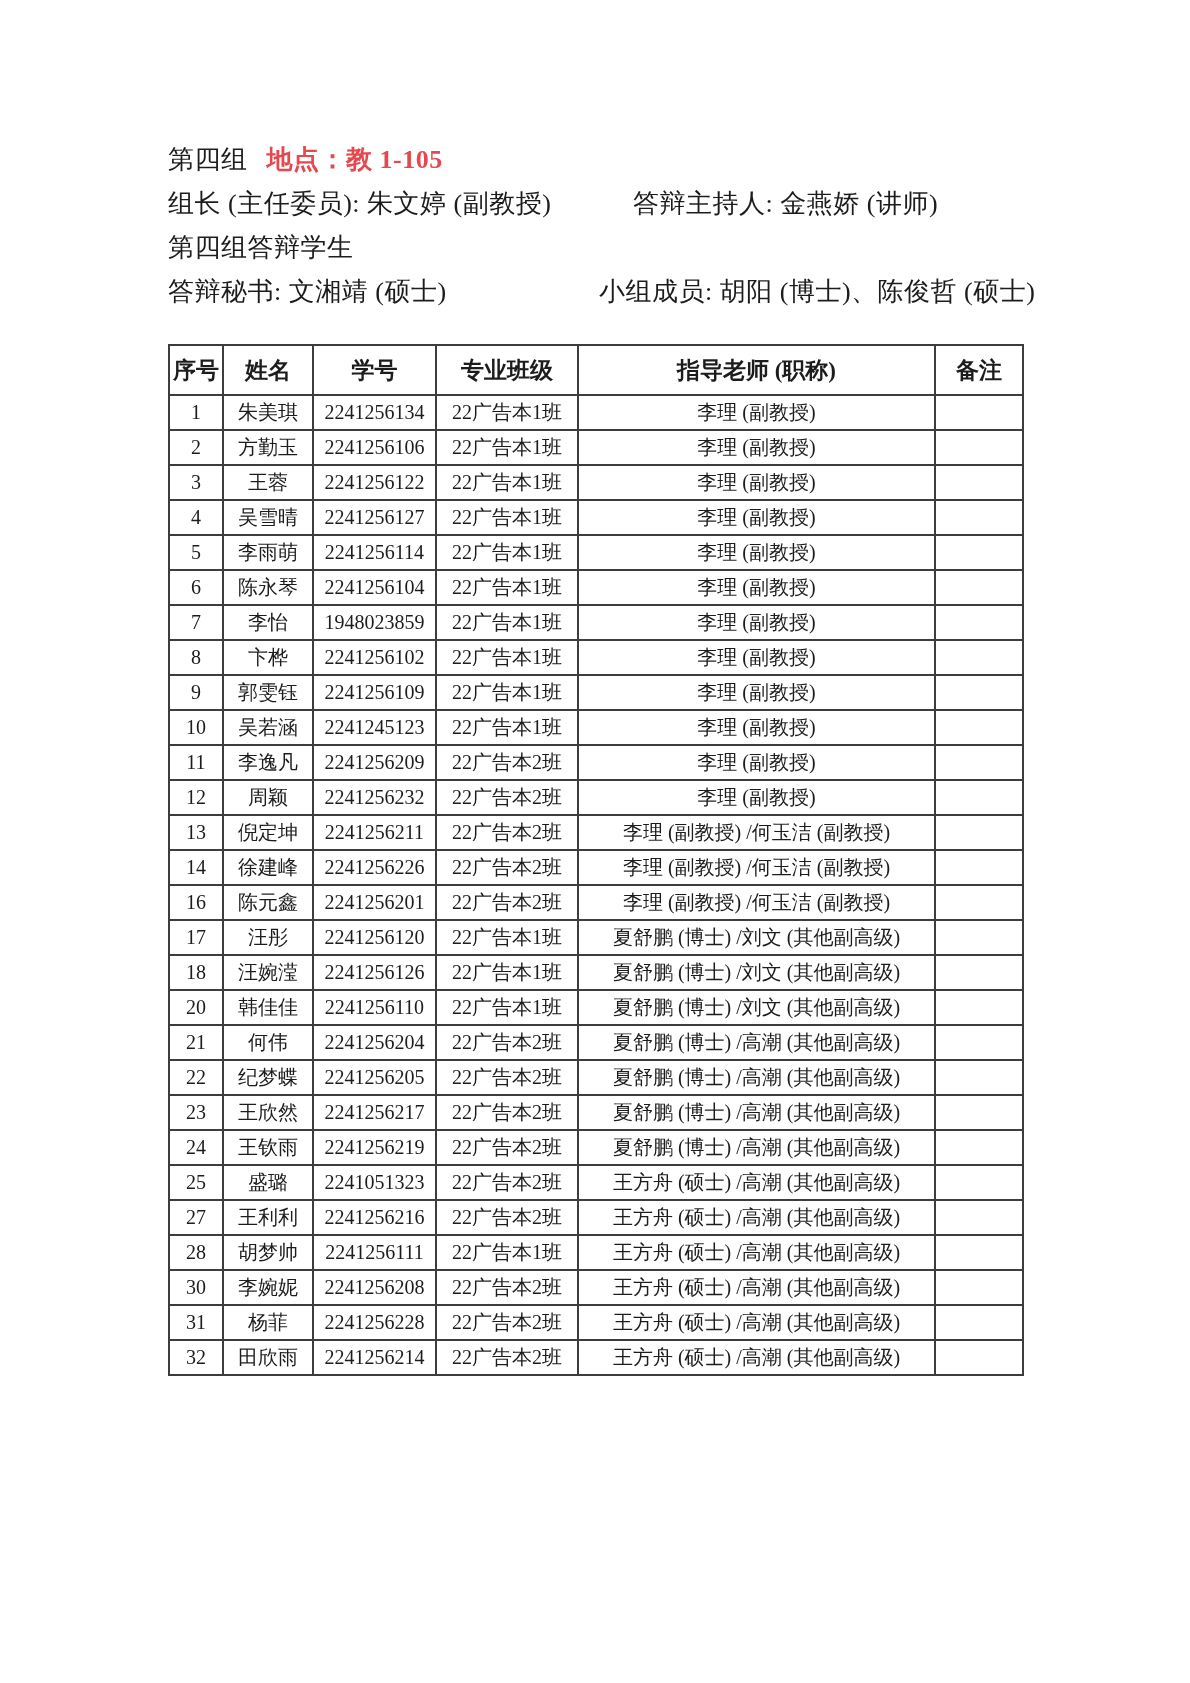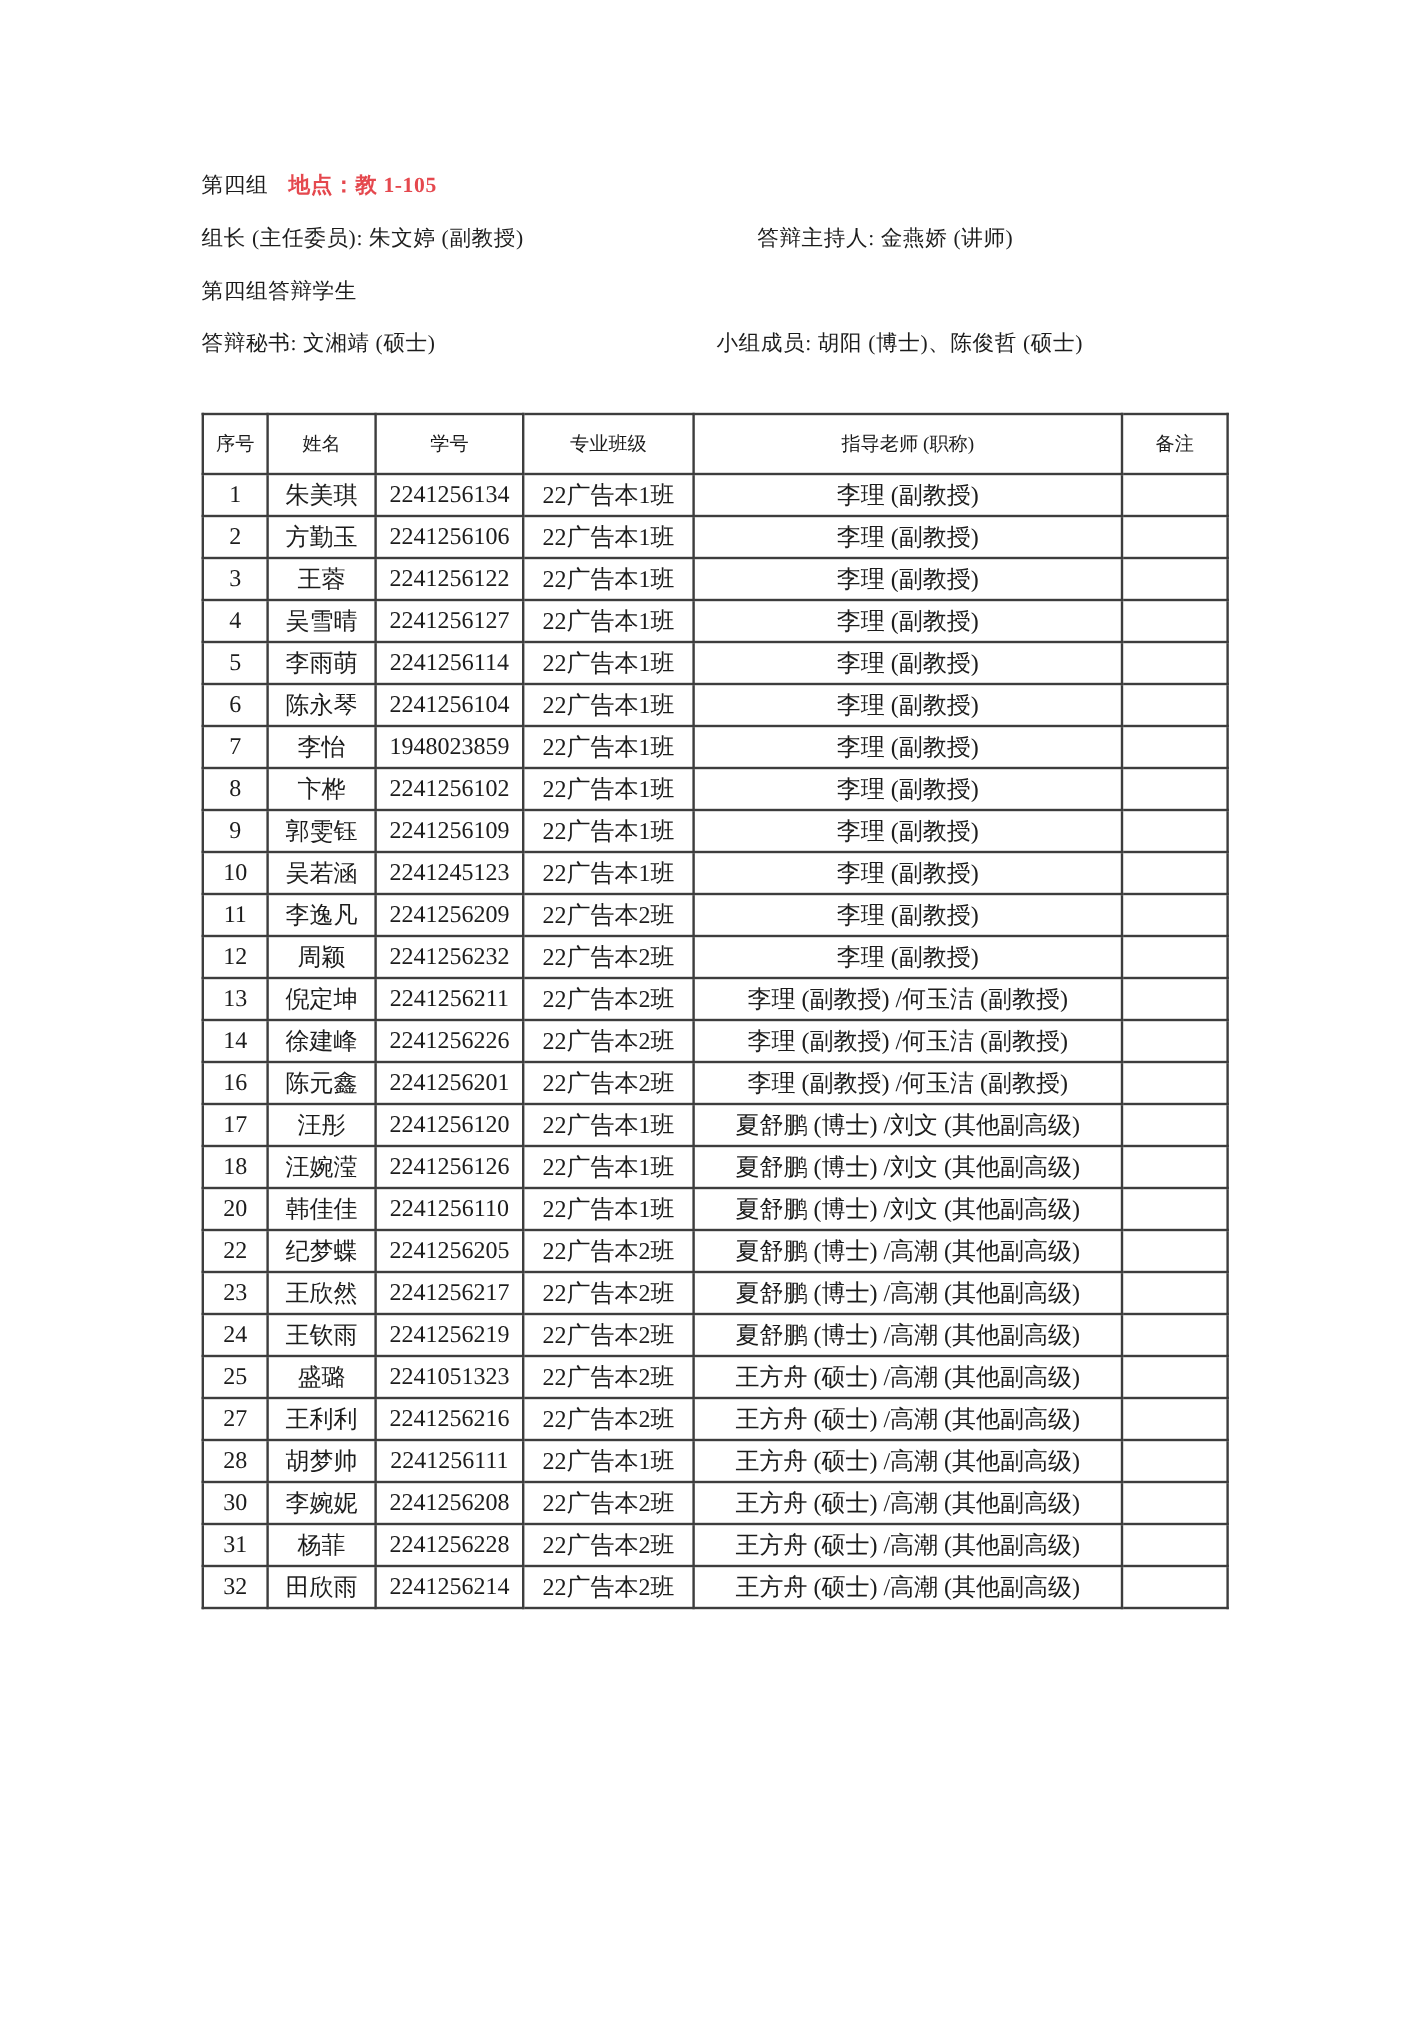--- a/index.html
+++ b/index.html
@@ -12,21 +12,21 @@
     position: relative;
     width: 1190px; height: 1683px;
     background: #ffffff;
     color: #1c1c1c;
     overflow: hidden;
   }
   .content { padding: 142px 168px 0 168px; }
 
   .hline {
     height: 44px;
-    font-size: 18px;
+    font-size: 26px;
     white-space: nowrap;
     letter-spacing: 0.5px;
   }
   .line1 .group { margin-right: 12px; }
   .accent { font-weight: bold; }
   .seg { display: inline-block; }
   .w1 { width: 458px; }
   .w2 { width: 424px; }
 
   table.roster {
@@ -44,22 +44,22 @@
   table.roster th, table.roster td {
     border: 2px solid #3d3d3d;
     text-align: center;
     vertical-align: middle;
     padding: 0 2px;
     overflow: hidden;
     white-space: nowrap;
   }
   table.roster th {
     height: 48px;
-    font-size: 16px;
-    font-weight: normal;
+    font-size: 23px;
+    font-weight: bold;
   }
   table.roster td {
     height: 33px;
     font-size: 20px;
   }
 </style>
 </head>
 <body>
 
 <div class="page">
@@ -240,20 +240,28 @@
           </tr>
           <tr>
             <td>20</td>
             <td>韩佳佳</td>
             <td>2241256110</td>
             <td>22广告本1班</td>
             <td>夏舒鹏 (博士) /刘文 (其他副高级)</td>
             <td></td>
           </tr>
           <tr>
+            <td>21</td>
+            <td>何伟</td>
+            <td>2241256204</td>
+            <td>22广告本2班</td>
+            <td>夏舒鹏 (博士) /高潮 (其他副高级)</td>
+            <td></td>
+          </tr>
+          <tr>
             <td>22</td>
             <td>纪梦蝶</td>
             <td>2241256205</td>
             <td>22广告本2班</td>
             <td>夏舒鹏 (博士) /高潮 (其他副高级)</td>
             <td></td>
           </tr>
           <tr>
             <td>23</td>
             <td>王欣然</td>

